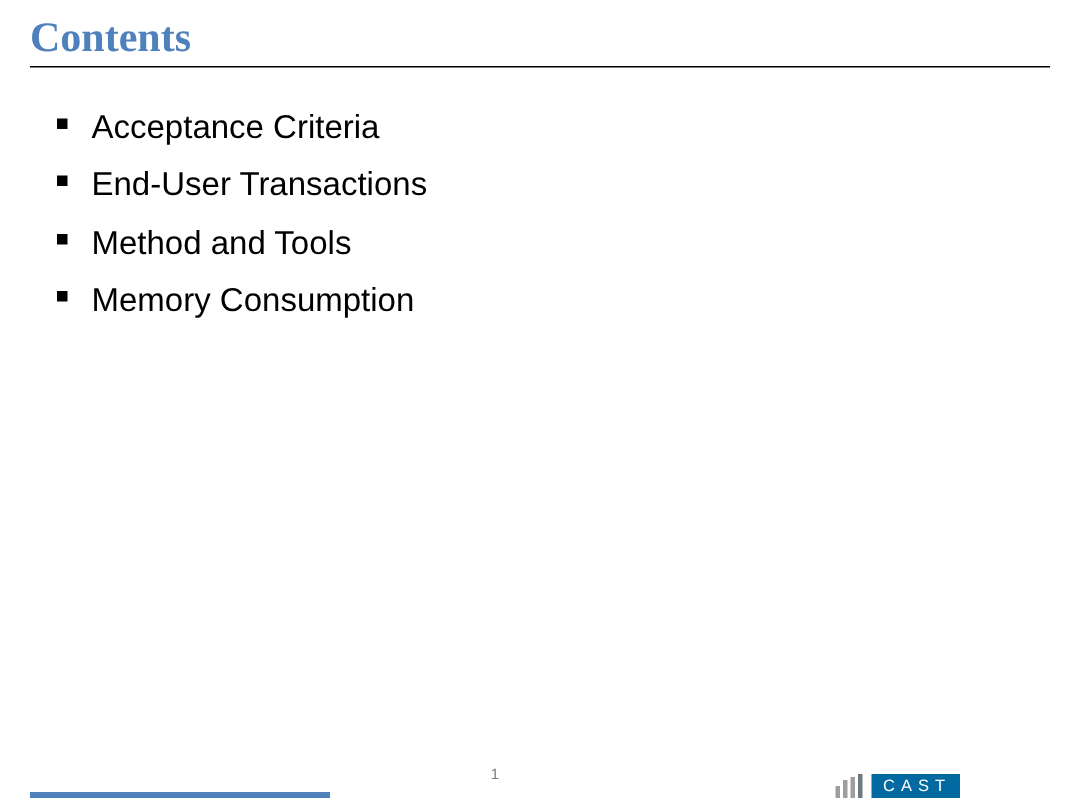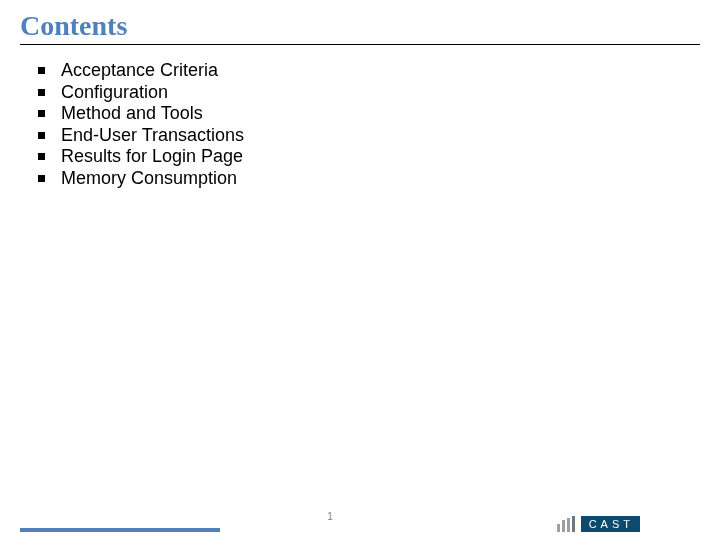--- a/index.html
+++ b/index.html
@@ -38,22 +38,22 @@
   }
   .toc {
     position: absolute;
     left: 38px;
     top: 60px;
     width: 500px;
   }
   .toc-item {
     display: flex;
     align-items: flex-start;
-    margin: 0 0;
-    font-size: 18px;
+    margin: 12px 0;
+    font-size: 22px;
     line-height: 1.2;
   }
   .bullet {
     width: 7px;
     height: 7px;
     background: #000;
     margin-top: 7px;
     margin-right: 16px;
     flex: 0 0 auto;
   }
@@ -93,21 +93,21 @@
     display: block;
     width: 3px;
     margin-left: 2px;
     background: #9e9e9e;
   }
   .bars span.b1 { height: 8px; }
   .bars span.b2 { height: 12px; }
   .bars span.b3 { height: 14px; }
   .bars span.b4 { height: 16px; background: #6c7a84; }
   .logo-text {
-    background: #0c4a6e;
+    background: #0369a1;
     color: #fff;
     font-size: 11px;
     letter-spacing: 4px;
     padding: 2px 6px 2px 8px;
     font-family: Arial, sans-serif;
   }
 </style>
 </head>
 <body>
 
@@ -115,33 +115,25 @@
   <div class="title">Contents</div>
   <div class="title-underline"></div>
 
   <div class="toc">
     <div class="toc-item">
       <span class="bullet"></span>
       <span class="toc-text">Acceptance Criteria</span>
     </div>
     <div class="toc-item">
       <span class="bullet"></span>
-      <span class="toc-text">Configuration</span>
+      <span class="toc-text">End-User Transactions</span>
     </div>
     <div class="toc-item">
       <span class="bullet"></span>
       <span class="toc-text">Method and Tools</span>
-    </div>
-    <div class="toc-item">
-      <span class="bullet"></span>
-      <span class="toc-text">End-User Transactions</span>
-    </div>
-    <div class="toc-item">
-      <span class="bullet"></span>
-      <span class="toc-text">Results for Login Page</span>
     </div>
     <div class="toc-item">
       <span class="bullet"></span>
       <span class="toc-text">Memory Consumption</span>
     </div>
   </div>
 
   <div class="page-number">1</div>
   <div class="footer-bar"></div>
 

